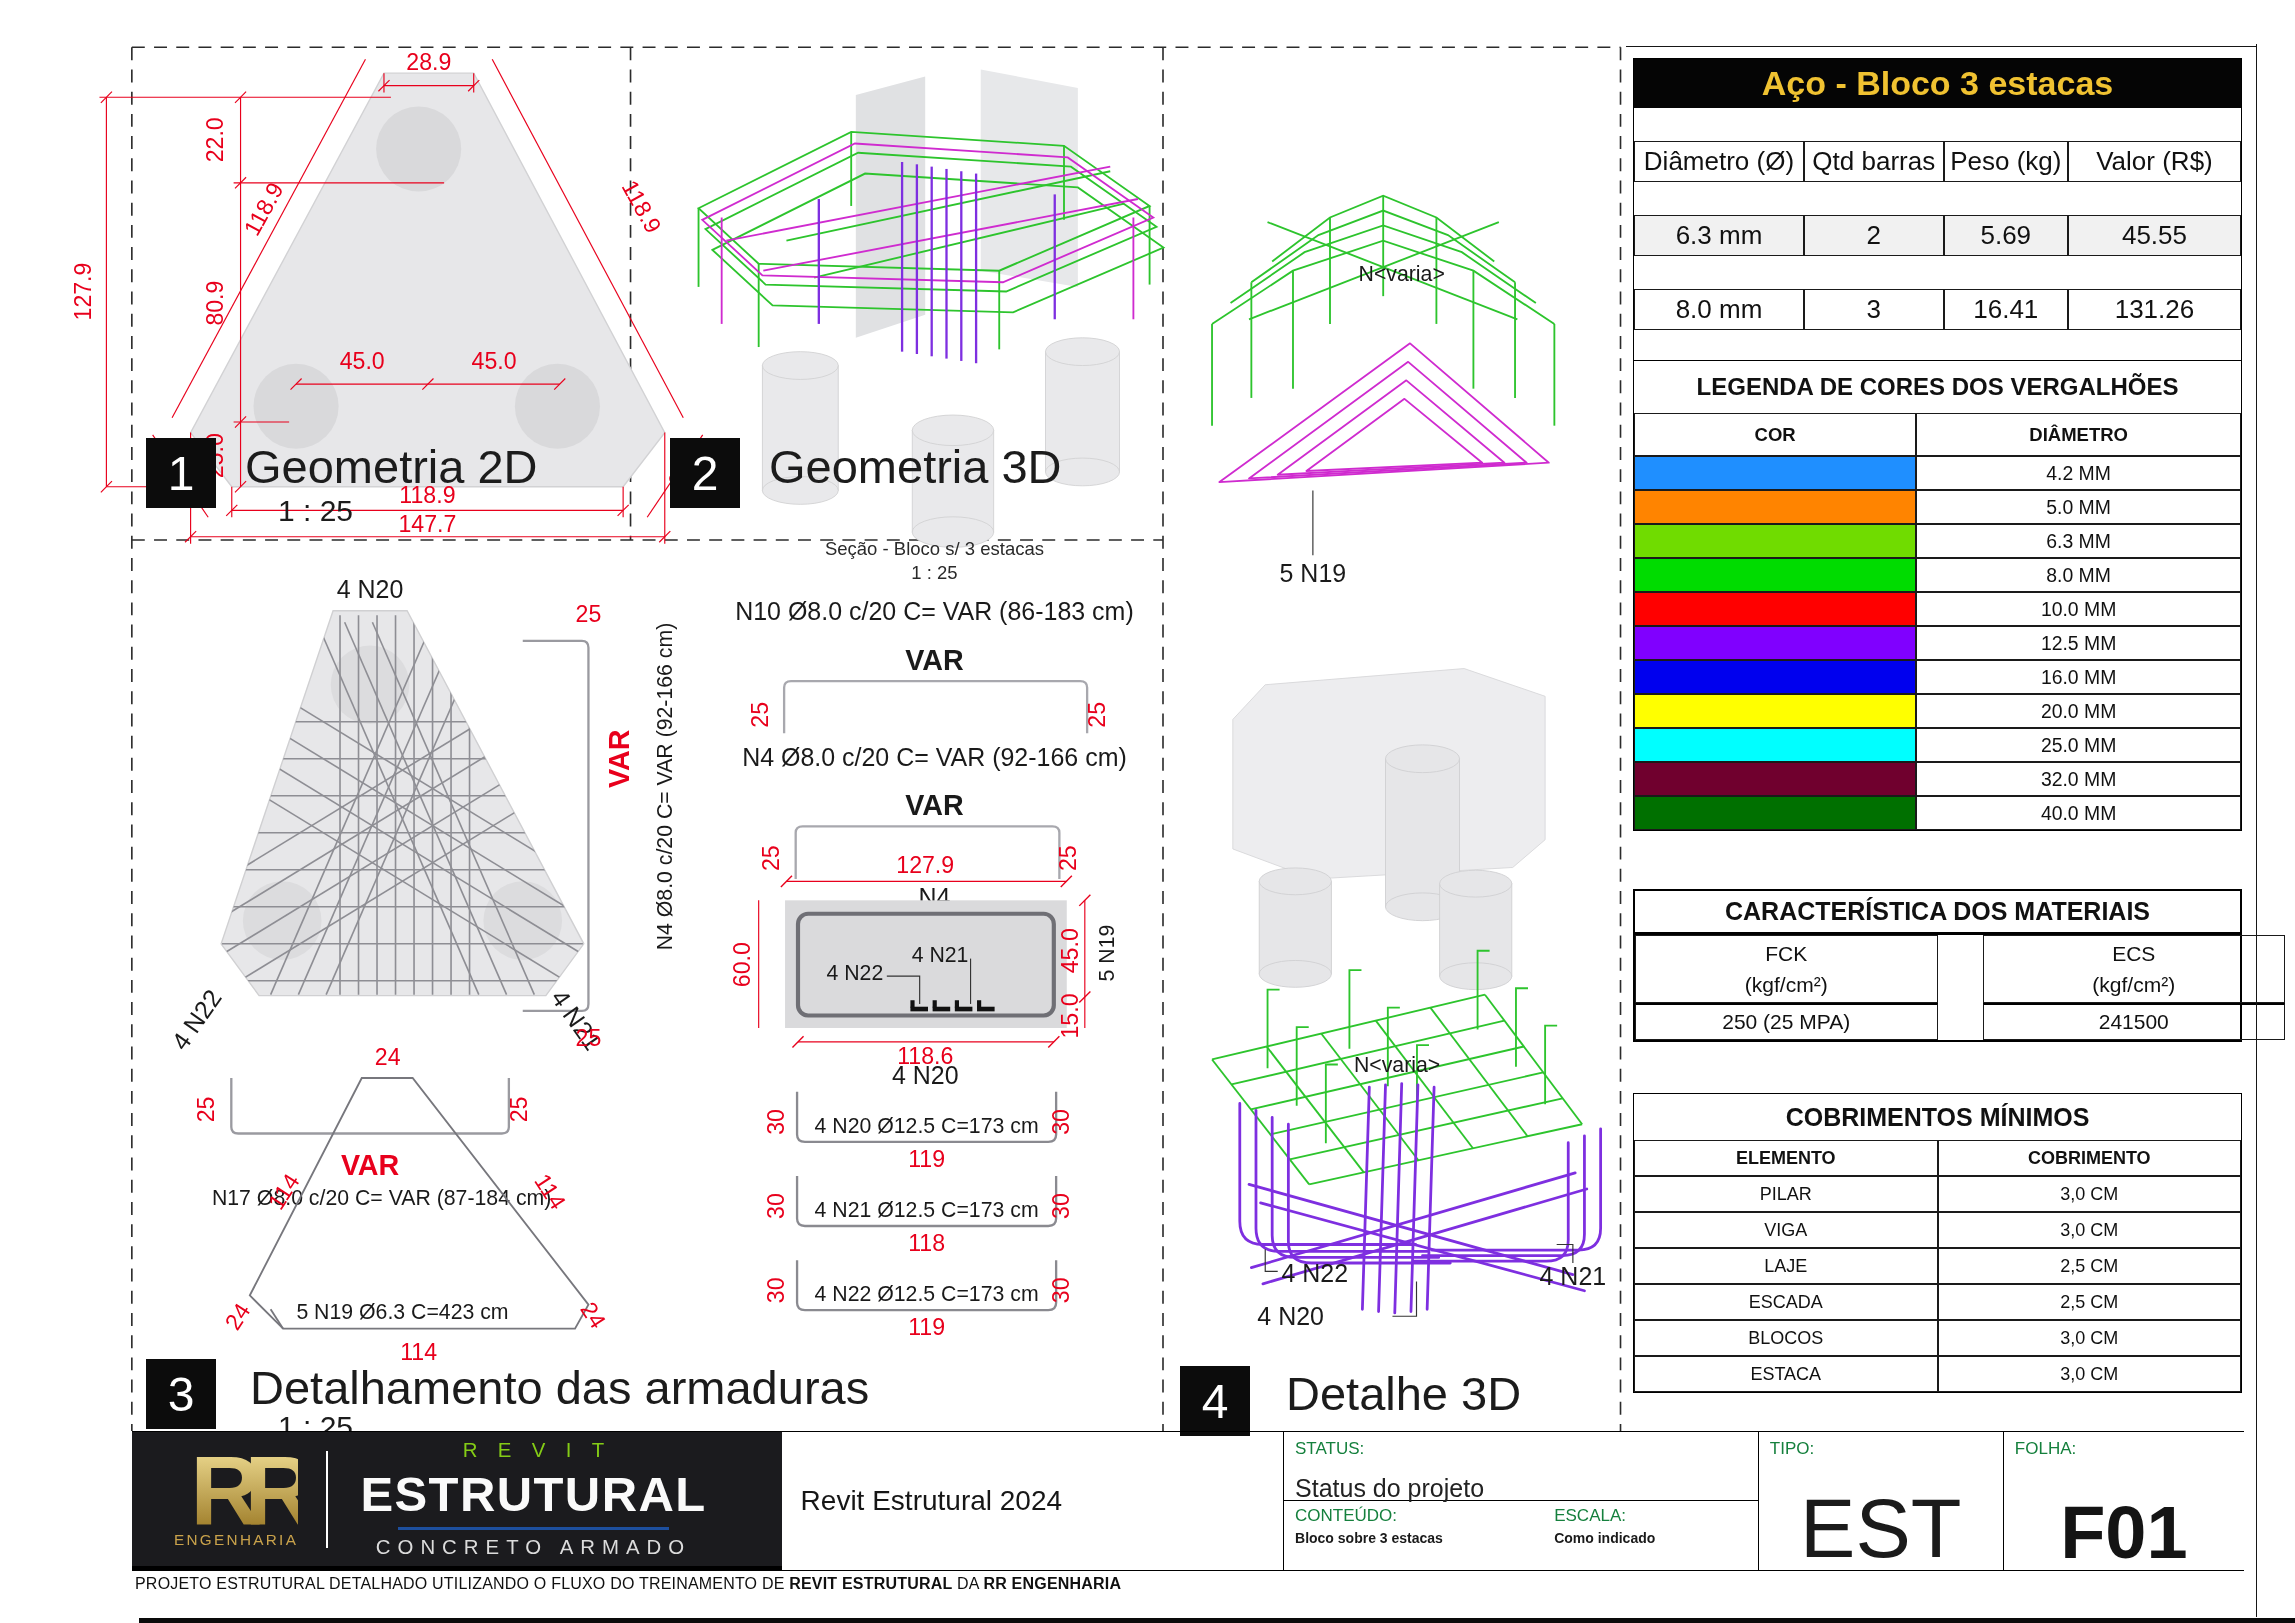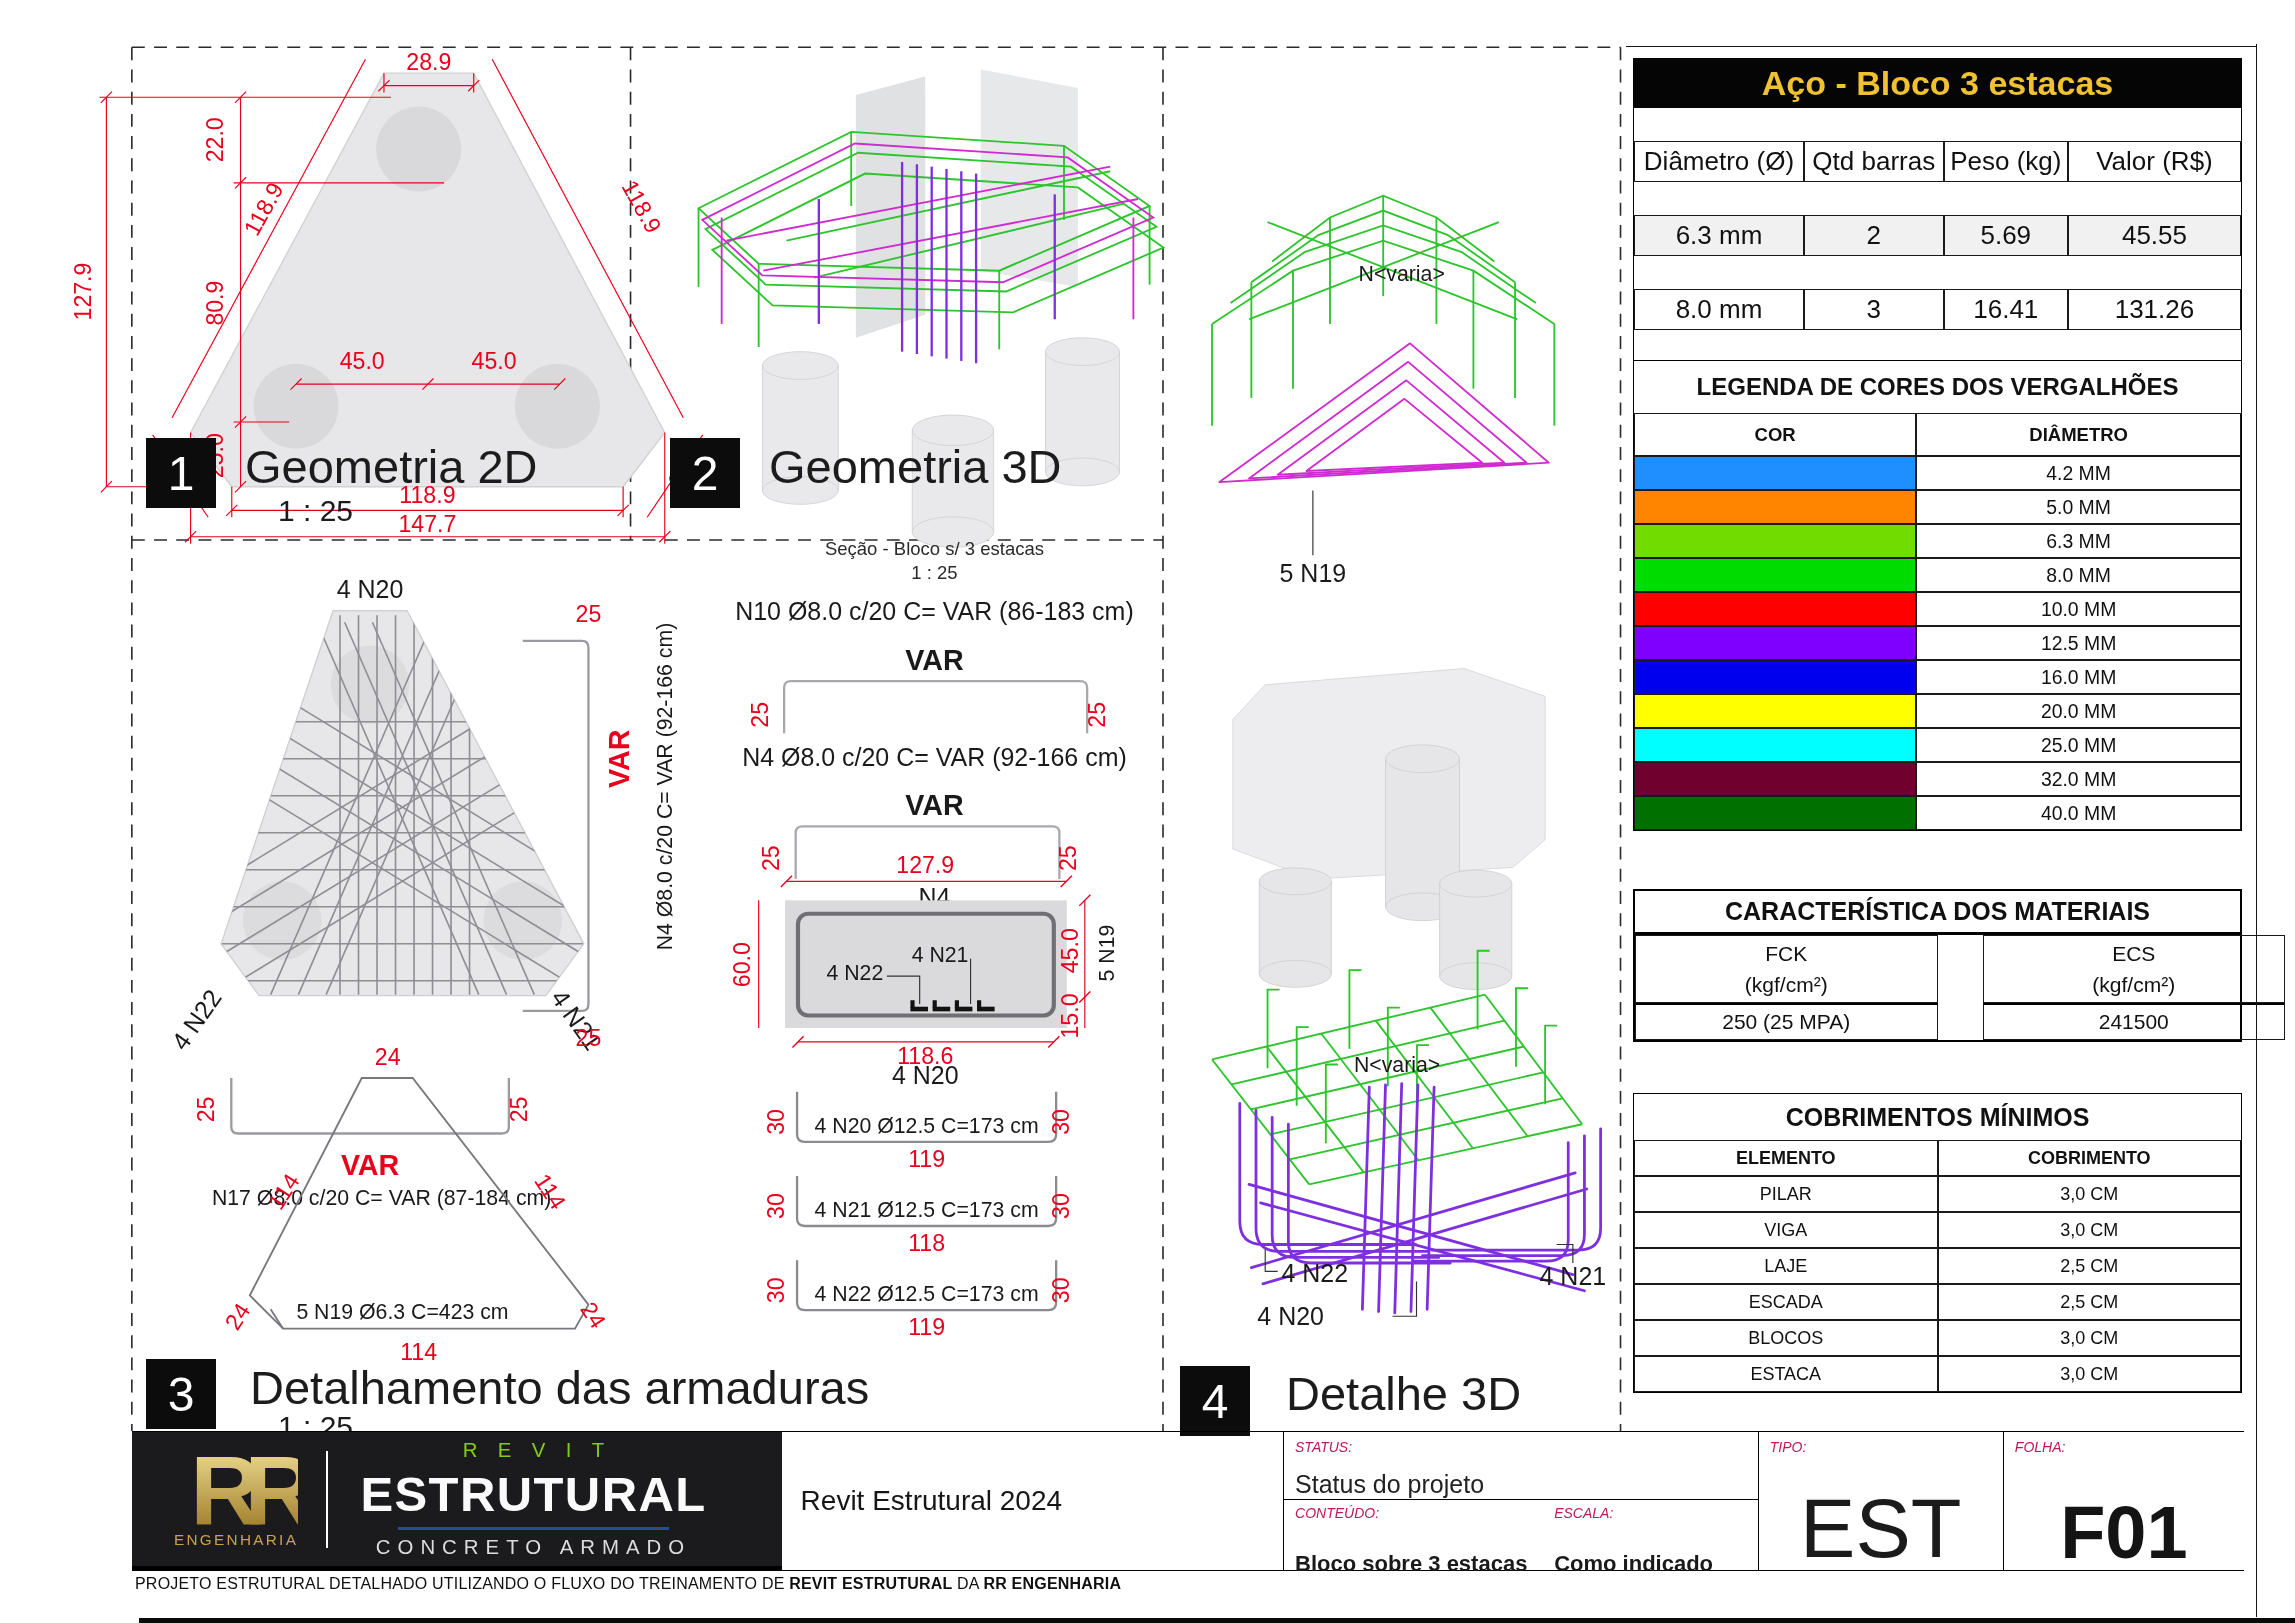--- a/index.html
+++ b/index.html
@@ -51,23 +51,23 @@
   .tb-div{width:2.3px;height:97px;background:#fff;margin:0 32px 0 28px;}
   .brand{display:flex;flex-direction:column;align-items:center;}
   .brand-top{color:#84cc16;font-size:20.4px;letter-spacing:20.4px;text-indent:20.4px;}
   .brand-main{color:#fafafa;font-size:49px;font-weight:bold;letter-spacing:1.4px;margin-top:3.7px;}
   .brand-rule{width:271px;height:3.7px;background:#1d4f9e;margin:4.6px 0 5.6px;}
   .brand-sub{color:#dcdcdc;font-size:20.4px;letter-spacing:7px;}
   .tb-proj{width:520px;display:flex;align-items:center;padding-left:19px;box-sizing:border-box;font-size:28px;color:#161616;}
   .tb-status{width:493px;border-left:1.4px solid #000;box-sizing:border-box;display:flex;flex-direction:column;}
   .tb-status-top{height:69px;border-bottom:1.4px solid #000;box-sizing:border-box;padding:6.5px 0 0 11px;}
   .tb-status-bot{flex:1;display:flex;padding:4.6px 0 0 11px;box-sizing:border-box;}
-  .tb-lab{font-size:14px;color:#be185d;font-style:italic;}
+  .tb-lab{font-size:17px;color:#15803d;}
   .tb-val{font-size:25px;color:#222;margin-top:15.7px;}
-  .tb-val-s{font-size:22px;font-weight:bold;color:#1a1a1a;margin-top:30px;}
+  .tb-val-s{font-size:14px;font-weight:bold;color:#1a1a1a;margin-top:4px;}
   .tb-tipo{width:254px;border-left:1.4px solid #000;box-sizing:border-box;position:relative;padding:6.5px 0 0 11px;}
   .tb-folha{width:250px;border-left:1.4px solid #000;box-sizing:border-box;position:relative;padding:6.5px 0 0 11px;}
   .big-est{position:absolute;left:0;right:0;top:49px;text-align:center;font-size:83px;color:#1b1b1b;}
   .big-f01{position:absolute;left:0;right:0;top:58px;text-align:center;font-size:74px;font-weight:bold;color:#141414;}
   .footnote{position:absolute;left:135px;top:1575px;font-size:16px;color:#101010;letter-spacing:0.2px;white-space:nowrap;}
   .bstrip{position:absolute;left:139px;top:1618px;width:2157px;height:5.6px;background:#0a0a0a;}
   .rborder{position:absolute;left:2256px;top:44px;width:1.4px;height:1573px;background:#161616;}
   .tborder{position:absolute;left:1626px;top:46px;width:631px;height:1.4px;background:#161616;}
 </style>
 </head>

